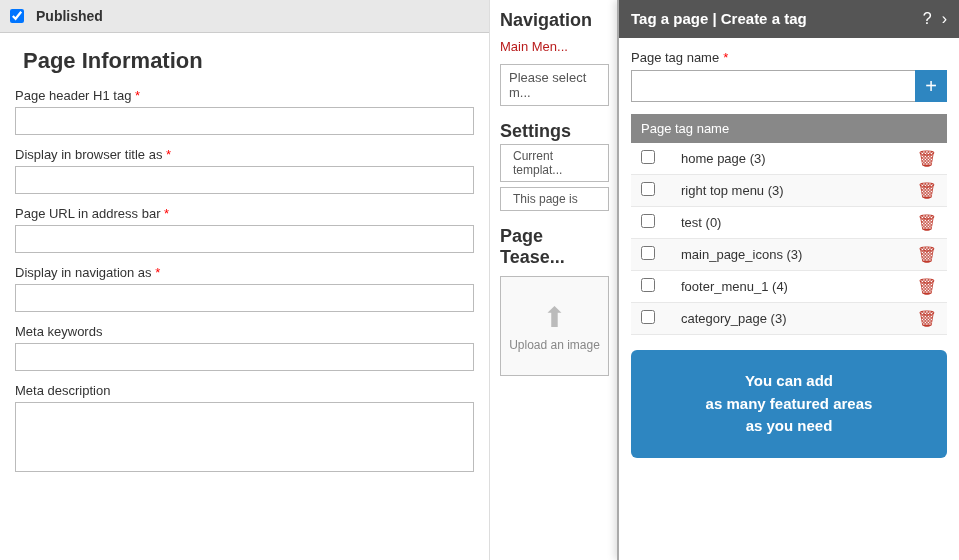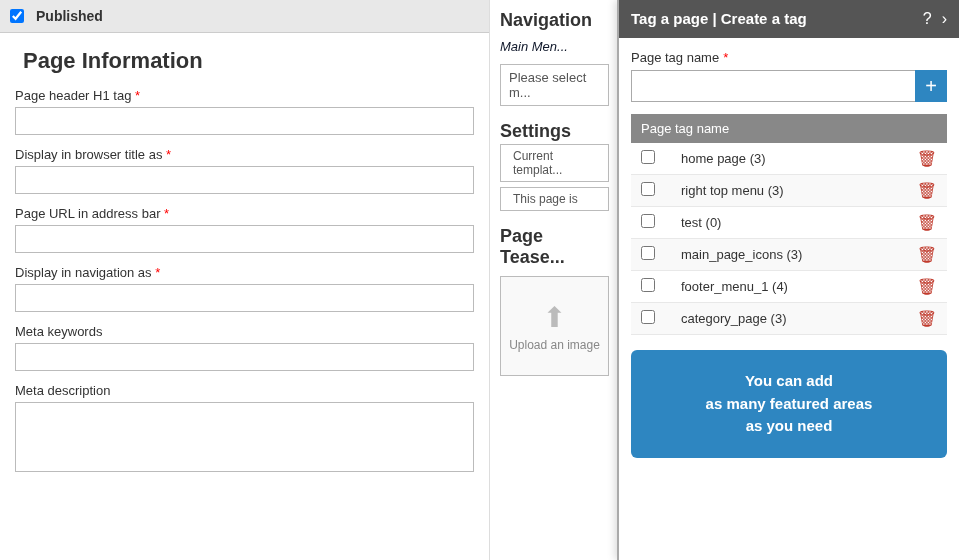--- a/index.html
+++ b/index.html
@@ -55,21 +55,21 @@
     .middle-panel {
       position: absolute;
       left: 490px; top: 0;
       width: 130px;
       height: 560px;
       background: #fff;
       border-right: 1px solid #000000;
       padding: 10px;
     }
     .navigation-title { font-size: 18px; font-weight: bold; color: #333; margin-bottom: 8px; }
-    .main-menu-link { color: #0f172a; font-size: 13px; text-decoration: none; font-style: italic; }
+    .main-menu-link { color: #b91c1c; font-size: 13px; text-decoration: none; }
     .please-select-box {
       border: 1px solid #bbb;
       background: #fff;
       padding: 5px 8px;
       font-size: 13px;
       color: #555;
       margin-top: 10px;
       width: 100%;
     }
 

